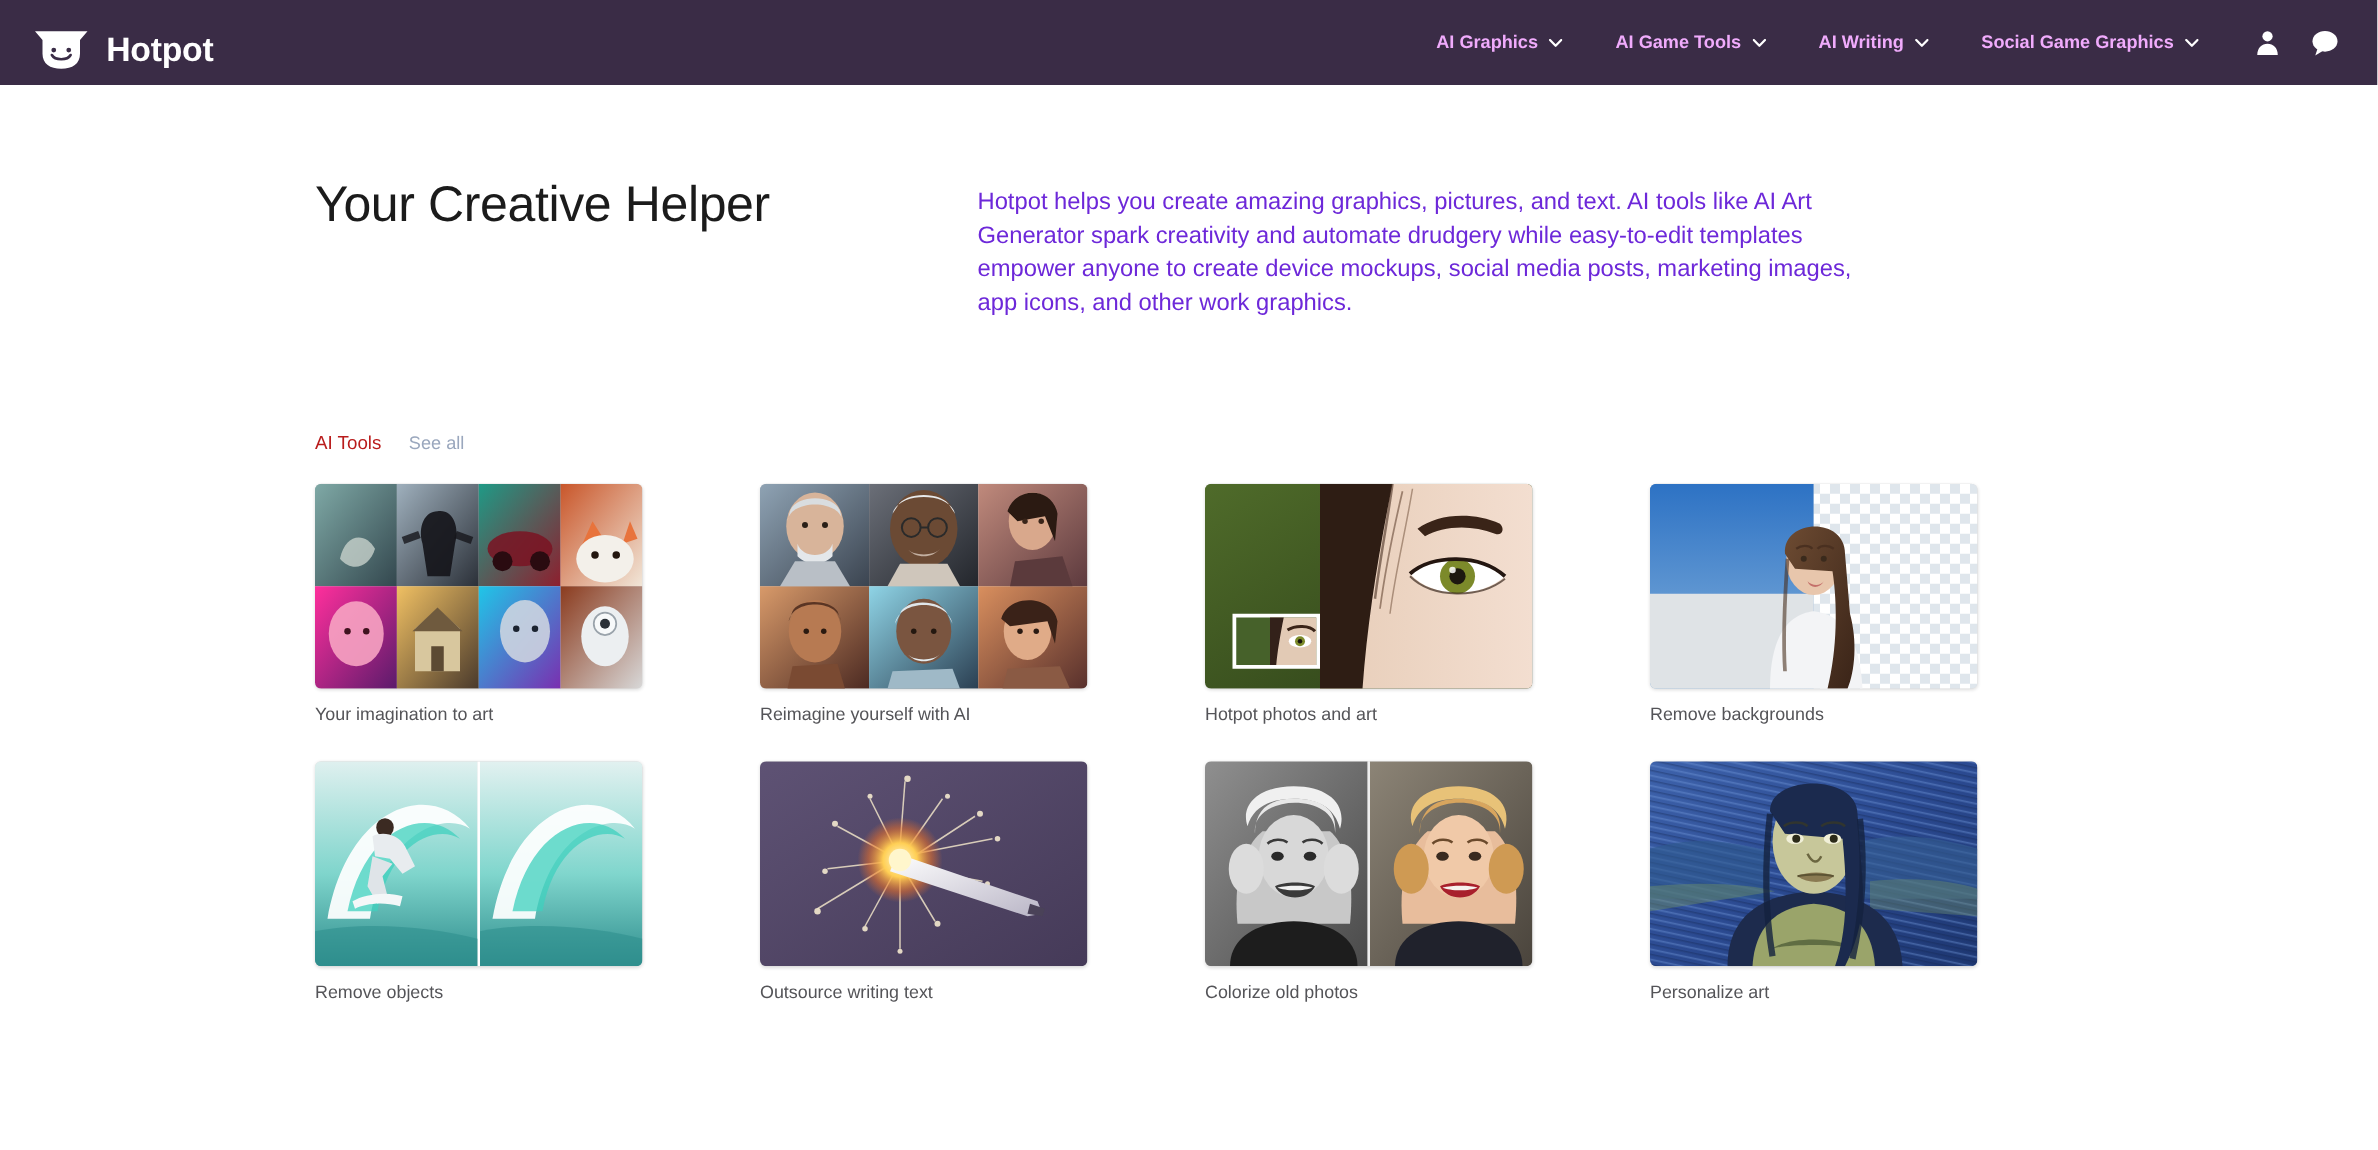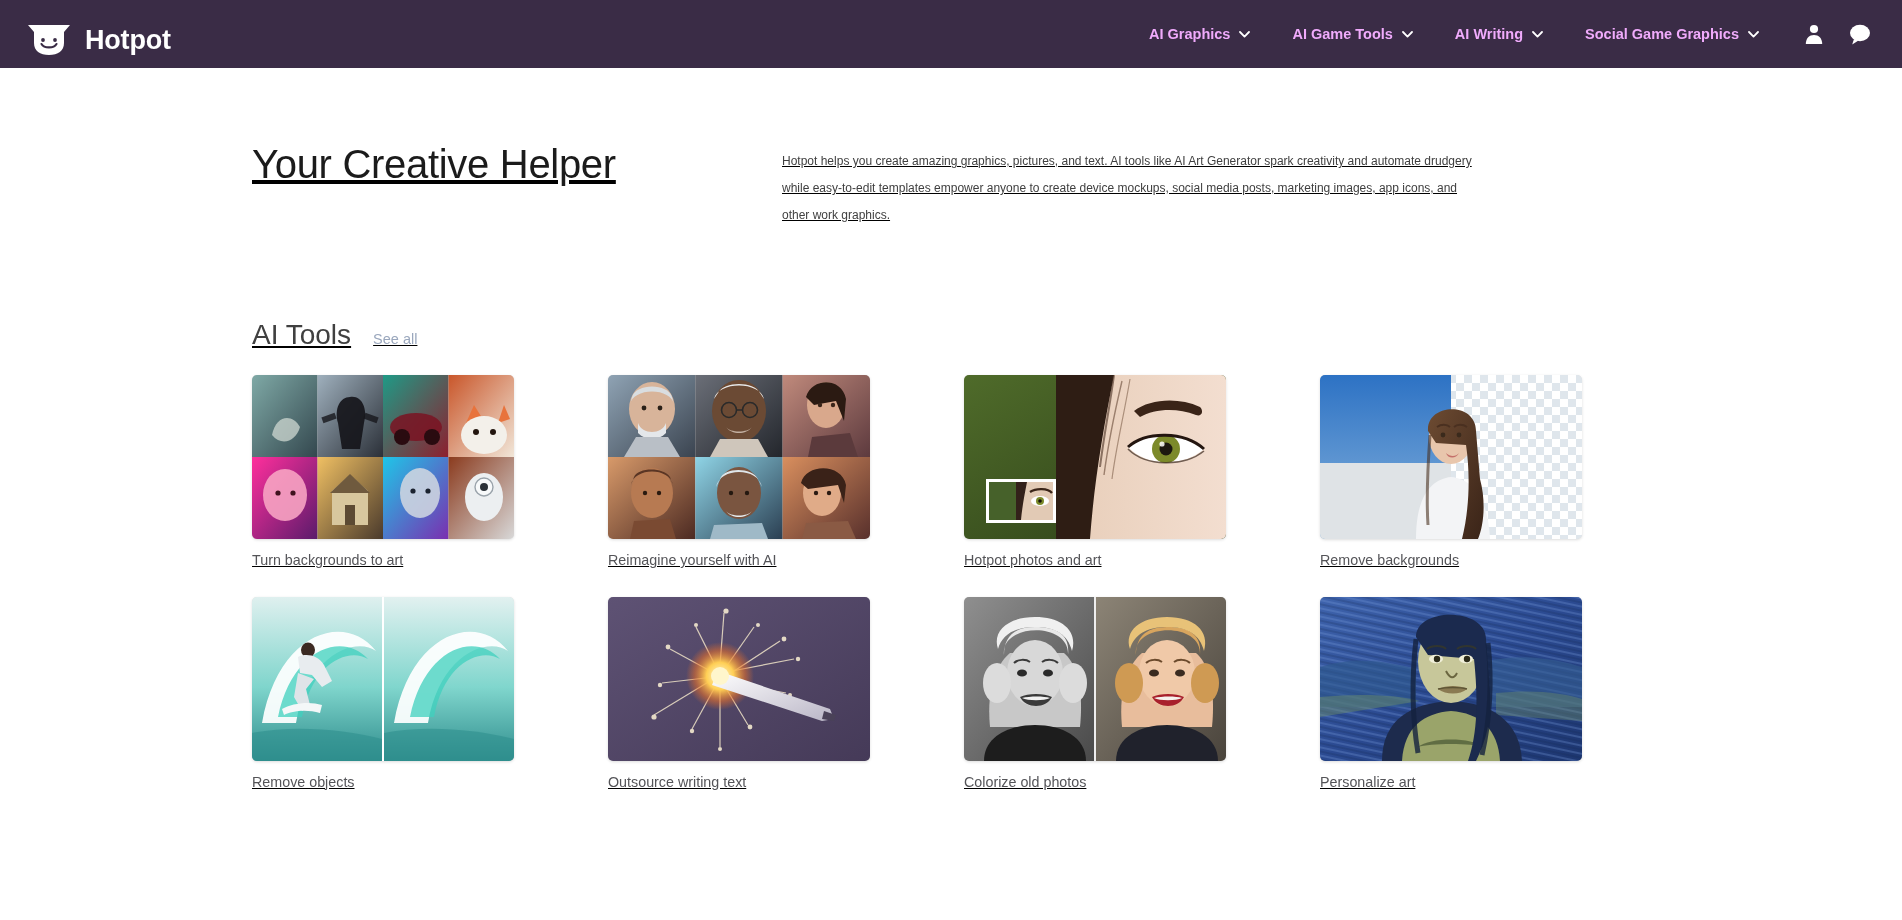--- a/index.html
+++ b/index.html
@@ -55,56 +55,56 @@
   .nav-icons {
     display: flex;
     align-items: center;
     gap: 22px;
     margin-left: 22px;
   }
   .nav-icon { width: 24px; height: 24px; cursor: pointer; display: block; }
 
   
   .page { padding: 0 0 0 0; }
-  .content { width: 1902px; padding-left: 252px; padding-right: 190px; text-decoration: underline; }
+  .content { width: 1902px; padding-left: 252px; padding-right: 190px; }
 
   .hero {
     display: flex;
     padding-top: 72px;
     align-items: flex-start;
   }
   .hero-title {
     width: 530px;
     flex: 0 0 530px;
     font-size: 40px;
     line-height: 1.22;
     color: #1b1b1b;
     font-weight: normal;
     letter-spacing: -0.3px;
   }
   .hero-desc {
     flex: 1 1 auto;
     max-width: 700px;
     margin-top: 8px;
-    font-size: 12px;
+    font-size: 19px;
     line-height: 27px;
-    color: #404040;
+    color: #6d28d9;
   }
 
   
   .section { margin-top: 90px; }
   .section-head {
     display: flex;
     align-items: baseline;
     gap: 22px;
     margin-bottom: 24px;
   }
   .section-title {
-    font-size: 28px;
-    color: #404040;
+    font-size: 15px;
+    color: #b91c1c;
     font-weight: normal;
     text-align: right;
   }
   .section-link {
     font-size: 14.5px;
     color: #9aa7bd;
     cursor: pointer;
     text-decoration: none;
   }
 
@@ -284,21 +284,21 @@
               <path d="M78 118 L98 99 L118 118 Z" fill="#6f5a3e"></path>
               <rect x="93" y="130" width="10" height="20" fill="#5c4a33"></rect>
               <ellipse cx="168" cy="118" rx="20" ry="25" fill="#cfd6e0" opacity=".88"></ellipse>
               <circle cx="161" cy="116" r="2.6" fill="#1b2330"></circle>
                 <circle cx="176" cy="116" r="2.6" fill="#1b2330"></circle>
               <ellipse cx="232" cy="122" rx="19" ry="24" fill="#eceff1"></ellipse>
               <circle cx="232" cy="112" r="9" fill="#f7f9fa" stroke="#9aa3ab" stroke-width="1.4"></circle>
               <circle cx="232" cy="112" r="4" fill="#2b3138"></circle>
             </svg>
           </div>
-          <div class="card-label">Turn backgrounds to art</div>
+          <div class="card-label">Your imagination to art</div>
         </div>
 
         <div class="card">
           <div class="thumb">
             <svg viewBox="0 0 262 164" preserveAspectRatio="none">
               <defs>
                 <linearGradient id="p1" x1="0" y1="0" x2="1" y2="1">
                     <stop offset="0" stop-color="#8fa3b4"></stop>
                     <stop offset="1" stop-color="#3b4450"></stop>
                   </linearGradient>

